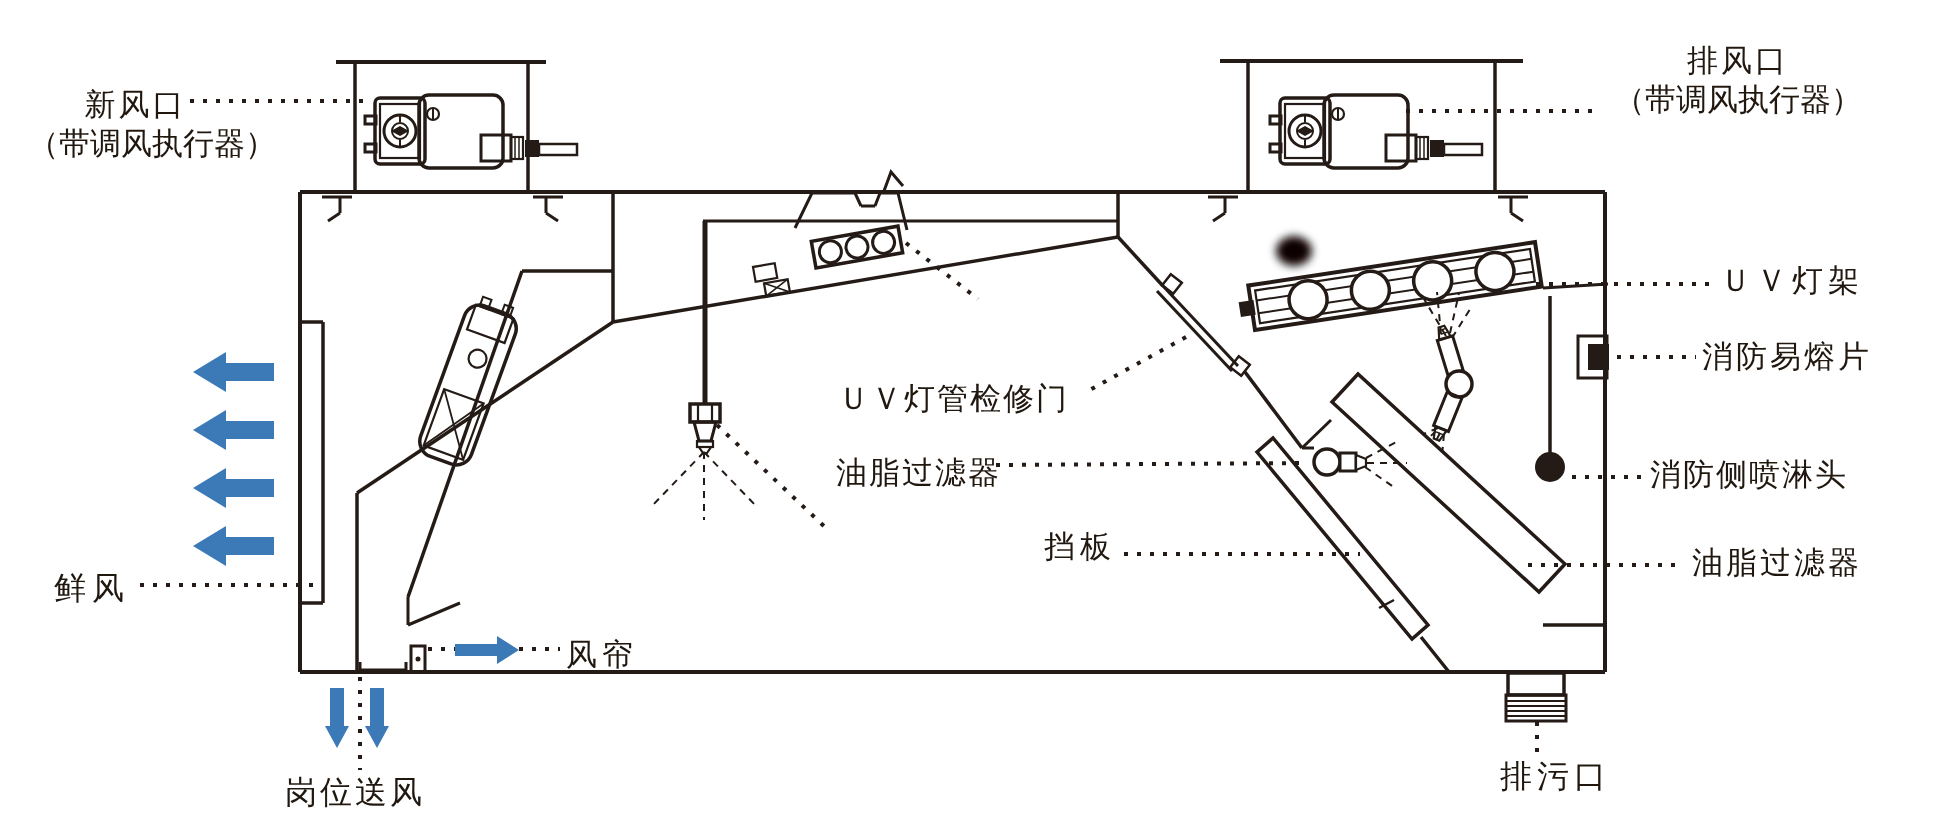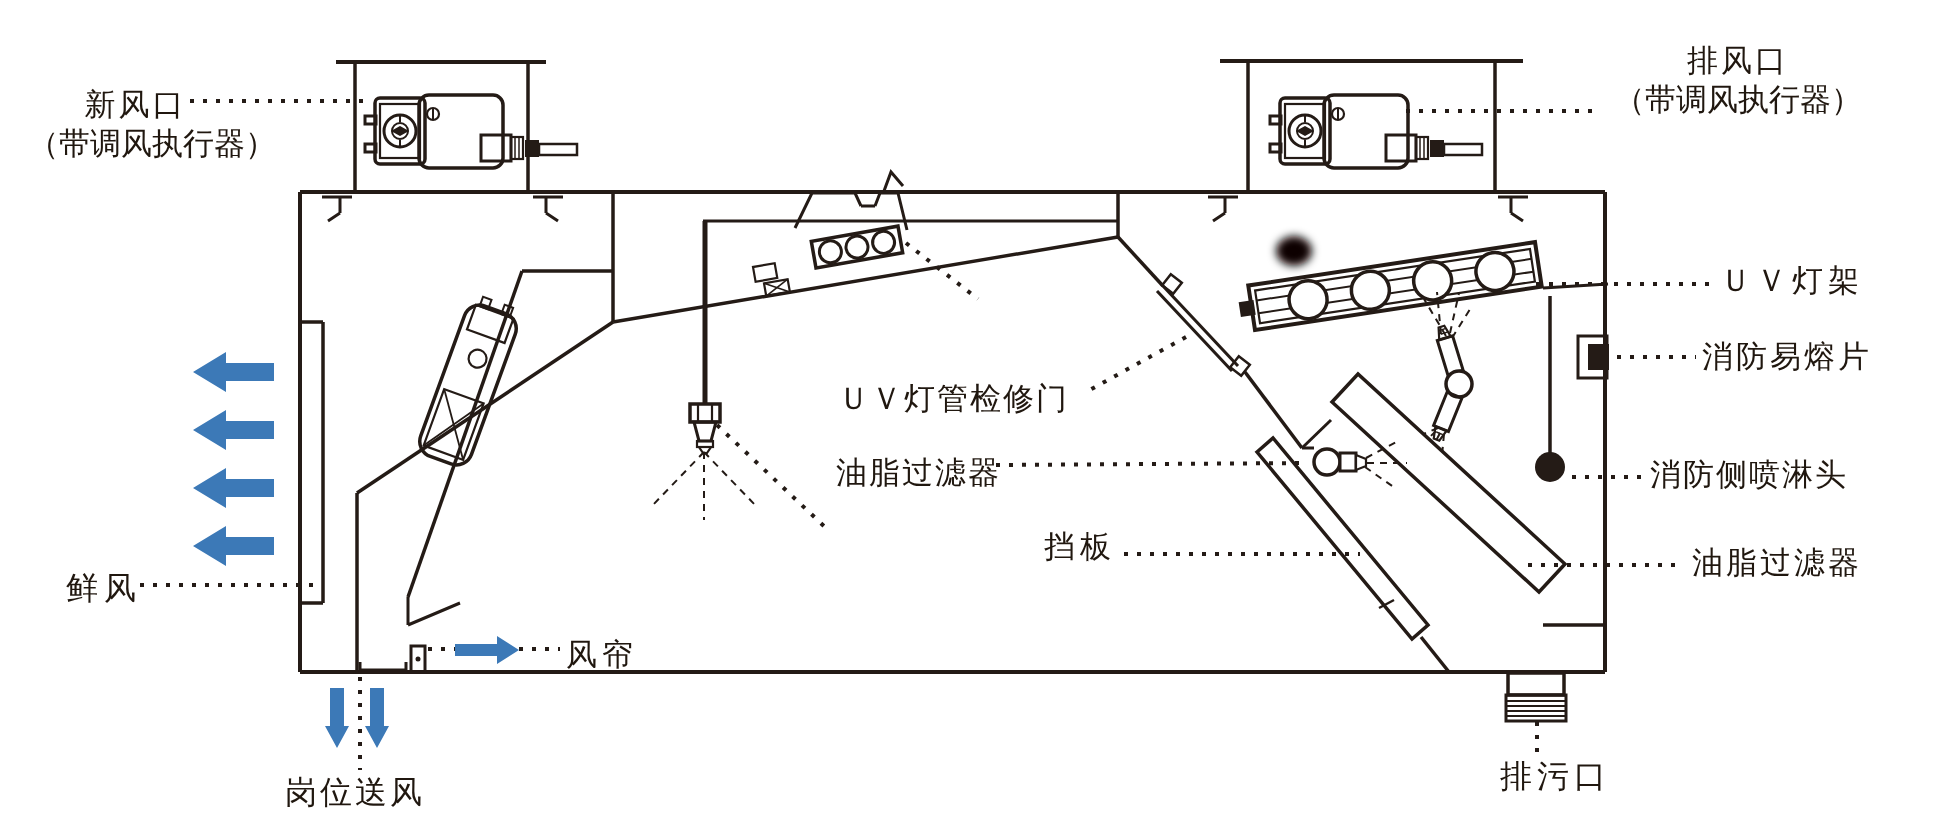--- a/index.html
+++ b/index.html
@@ -3,21 +3,21 @@
 <meta charset="utf-8">
 <style>
   html,body{margin:0;padding:0;background:#fff;}
   .stage{position:relative;width:1933px;height:822px;background:#fff;overflow:hidden;
          font-family:"Liberation Serif","DejaVu Serif",serif;}
   .stage svg{position:absolute;left:0;top:0;}
   .label{position:absolute;color:#20170f;font-size:31px;letter-spacing:3px;
          white-space:nowrap;line-height:1.25;}
   .label.center{text-align:center;}
   .ls5{letter-spacing:5px;}
-  .ls6{letter-spacing:6px;margin-left:12px;}
+  .ls6{letter-spacing:6px;}
   .fs32{font-size:32px;}
 </style>
 </head>
 <body>
 
 <div class="stage">
 
 <svg width="1933" height="822" viewBox="0 0 1933 822">
   <defs>
     <filter id="blur1" x="-50%" y="-50%" width="200%" height="200%">

